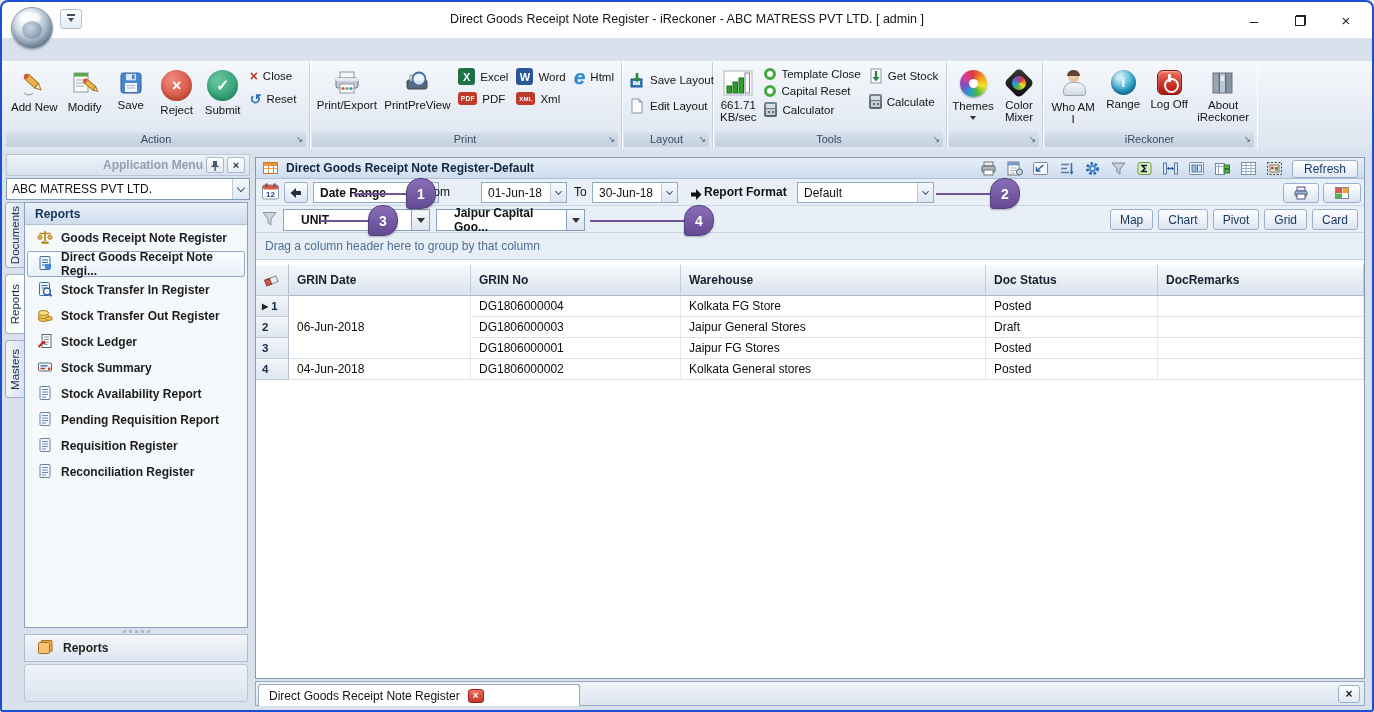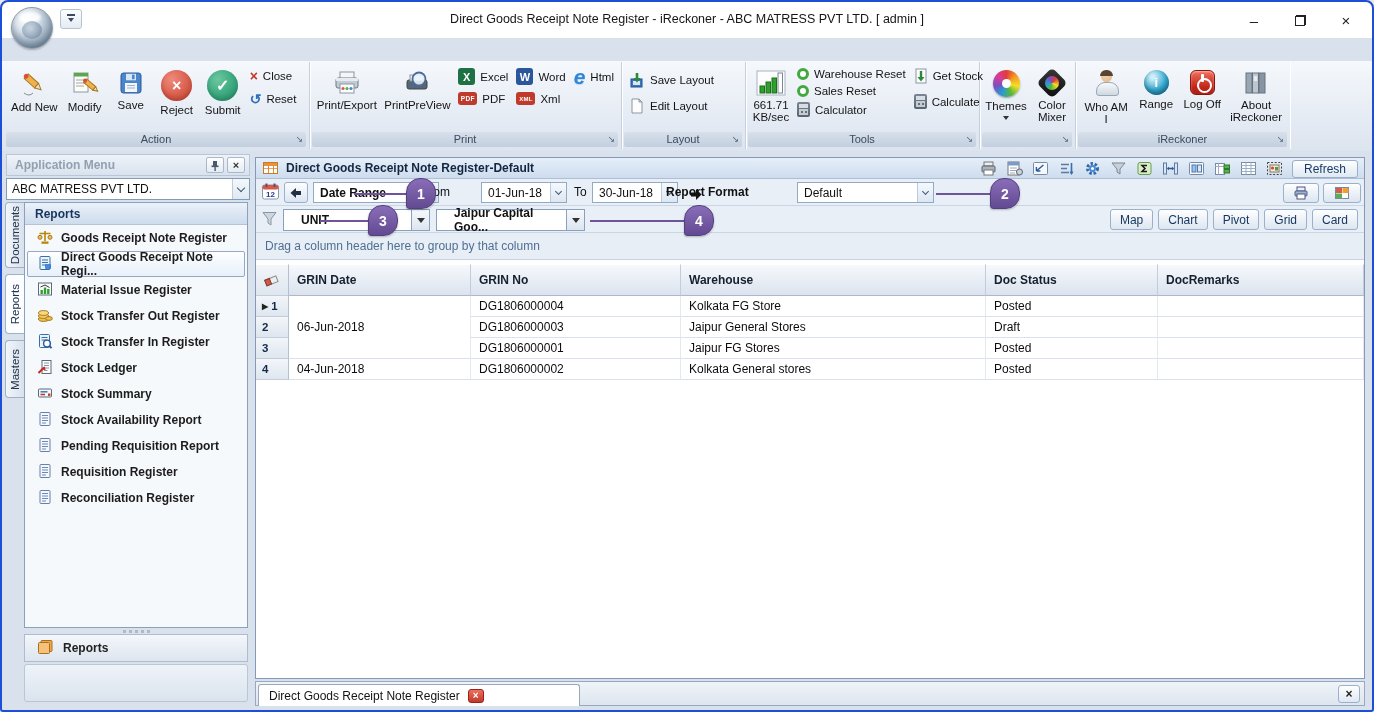--- a/index.html
+++ b/index.html
@@ -68,21 +68,21 @@
   .userIc .hair { position:absolute; left:8px; top:0; width:13px; height:6px; border-radius:7px 7px 0 0; background:#5a4332; }
   .userIc::after { content:""; position:absolute; left:4px; top:12px; width:21px; height:12px; border-radius:9px 9px 3px 3px; background:linear-gradient(#f7f9fb,#cfd8e0); border:1px solid #9aa8b5; }
   .userIc .tag { position:absolute; left:8px; top:16px; width:13px; height:5px; background:#6a7684; border-radius:1px; }
   .helpIc { width:25px; height:25px; border-radius:50%; background:radial-gradient(circle at 35% 28%, #cdeef8 8%, #34a8ce 55%, #136e92); color:#fff; font-weight:bold; font-size:13px; display:flex; align-items:center; justify-content:center; box-shadow:inset 0 -3px 5px rgba(0,40,60,.4); }
   .offIc { position:relative; width:25px; height:25px; border-radius:6px; background:linear-gradient(#f0705e,#c3261a 70%,#a81d12); border:1px solid #8a150c; box-shadow:inset 0 1px 2px rgba(255,255,255,.5); }
   .offIc::before { content:""; position:absolute; left:6px; top:7px; width:11px; height:11px; border:2.2px solid #fff; border-radius:50%; }
   .offIc::after { content:""; position:absolute; left:10.7px; top:3px; width:2.4px; height:8px; background:#fff; border-radius:1px; }
   .caret-dn { width:0; height:0; border:3.5px solid transparent; border-top:4.5px solid #333; margin-top:1px; }
 
   
-  .amHead { position:absolute; left:4px; top:152px; width:244px; height:22px; background:linear-gradient(#eef3f9,#d9e2ee); border:1px solid #b9c6d6; display:flex; align-items:center; padding:0 4px 0 8px; }
+  .amHead { position:absolute; left:4px; top:152px; width:244px; height:22px; background:linear-gradient(#eef3f9,#d9e2ee); border:1px solid #b9c6d6; display:flex; align-items:center; padding:0 4px 0 8px;text-align:right; }
   .amHead .t { font-size:12px; font-weight:bold; color:#93a0b1; flex:1; }
   .mbtn { width:18px; height:16px; margin-left:3px; background:linear-gradient(#fefefe,#e3ebf3); border:1px solid #aab8c9; border-radius:2px; display:flex; align-items:center; justify-content:center; font-size:11px; font-weight:bold; color:#333; }
   .company { position:absolute; left:4px; top:176px; width:244px; height:22px; background:#fff; border:1px solid #7f9db9; display:flex; align-items:center; font-size:12px; color:#111; padding-left:5px; }
   .company .cbtn { margin-left:auto; width:17px; height:100%; background:linear-gradient(#f4f8fc,#dfe8f2); border-left:1px solid #c0ccda; display:flex; align-items:center; justify-content:center; }
   .chev { width:6px; height:6px; border-right:1.6px solid #44566e; border-bottom:1.6px solid #44566e; transform:rotate(45deg); margin-top:-3px; }
   .vtabs { position:absolute; left:3px; top:200px; width:19px; }
   .vtab { width:19px; background:linear-gradient(90deg,#f2f6fa,#d8e1ed); border:1px solid #9db1c7; border-right:none; border-radius:4px 0 0 4px; margin-bottom:6px; display:flex; align-items:center; justify-content:center; padding:8px 0; }
   .vtab span { writing-mode:vertical-rl; transform:rotate(180deg); font-size:11.5px; color:#23344c; }
   .vtab.active { background:#fbfdff; }
   .sidepanel { position:absolute; left:22px; top:200px; width:224px; height:426px; background:#f6f9fc; border:1px solid #8aa0bc; }
@@ -279,21 +279,21 @@
       </div>
       <div class="rcol" style="justify-content:center">
         <div class="rsm">
           <span class="eic">e</span>
           <span>Html</span>
         </div>
       </div>
       <div class="rcap"><span>Print</span><span class="lau"></span></div>
     </div>
 
-    <div class="rgroup" style="width:124px">
+    <div class="rgroup" style="width:91px">
       <div class="rcol" style="gap:10px;padding-top:6px">
         <div class="rsm">
           <span class="ricon">
               <svg width="16" height="16">
                 <rect x="2" y="7" width="11" height="8" fill="#3a77c4" stroke="#24508c"></rect>
                 <rect x="4" y="9" width="7" height="4" fill="#d9e6f4"></rect>
                 <path d="M8 1v6" stroke="#2a8a3a" stroke-width="2.6"></path>
                 <polygon points="4.5,6 11.5,6 8,10.5" fill="#2a8a3a"></polygon>
               </svg>
             </span>
@@ -322,25 +322,25 @@
               <rect x="16" y="8" width="4.5" height="15" fill="#2fa02f" stroke="#1a701a"></rect>
               <rect x="22" y="3" width="4.5" height="20" fill="#fff" stroke="#7a8694"></rect>
             </svg>
           </span>
         <span class="lbl">661.71</span>
         <span class="lbl" style="margin-top:-3px">KB/sec</span>
       </div>
       <div class="rcol" style="gap:5px">
         <div class="rsm">
           <span class="gcirc"></span>
-          <span>Warehouse Reset</span>
+          <span>Template Close</span>
         </div>
         <div class="rsm">
           <span class="gcirc"></span>
-          <span>Sales Reset</span>
+          <span>Capital Reset</span>
         </div>
         <div class="rsm">
           <span class="calcic"></span>
           <span>Calculator</span>
         </div>
       </div>
       <div class="rcol" style="gap:10px">
         <div class="rsm">
           <span class="ricon">
               <svg width="14" height="16">
@@ -454,45 +454,35 @@
     <div class="sitem sel">
       <span><svg width="16" height="16">
             <rect x="3" y="1.5" width="10" height="13" rx="1" fill="#eaf2fa" stroke="#3a6ea8"></rect>
             <path d="M5 5h6M5 7.5h6M5 10h4.5" stroke="#3a6ea8"></path>
             <rect x="8" y="9" width="6" height="5" rx="1" fill="#2a7ad2" opacity=".85"></rect>
           </svg></span>
       <span>Direct Goods Receipt Note Regi...</span>
     </div>
     <div class="sitem">
       <span><svg width="16" height="16">
-            <rect x="1.5" y="2" width="13" height="12" fill="#fdfdfd" stroke="#5a6a7a"></rect>
-            <rect x="3.5" y="9" width="2.4" height="4" fill="#2fa02f"></rect>
-            <rect x="6.8" y="6.5" width="2.4" height="6.5" fill="#2fa02f"></rect>
-            <rect x="10.1" y="8" width="2.4" height="5" fill="#2fa02f"></rect>
-            <path d="M3.5 6 L8 4 L12.5 6.5" stroke="#333" fill="none"></path>
-          </svg></span>
-      <span>Material Issue Register</span>
+            <rect x="2.5" y="1.5" width="10" height="13" rx="1" fill="#eaf2fa" stroke="#3a6ea8"></rect>
+            <path d="M4.5 4.5h6M4.5 7h6" stroke="#3a6ea8"></path>
+            <circle cx="10" cy="10.5" r="3.4" fill="rgba(255,255,255,.8)" stroke="#2a5a9a" stroke-width="1.4"></circle>
+            <line x1="12.4" y1="13" x2="14.6" y2="15.2" stroke="#2a5a9a" stroke-width="1.8"></line>
+          </svg></span>
+      <span>Stock Transfer In Register</span>
     </div>
     <div class="sitem">
       <span><svg width="16" height="16">
             <ellipse cx="6.5" cy="12" rx="5" ry="2.4" fill="#eec050" stroke="#a8781e"></ellipse>
             <ellipse cx="6.5" cy="9" rx="5" ry="2.4" fill="#f4cd66" stroke="#a8781e"></ellipse>
             <ellipse cx="6.5" cy="6" rx="5" ry="2.4" fill="#f8d97e" stroke="#a8781e"></ellipse>
             <ellipse cx="12" cy="11.5" rx="3.4" ry="1.9" fill="#eec050" stroke="#a8781e"></ellipse>
           </svg></span>
       <span>Stock Transfer Out Register</span>
-    </div>
-    <div class="sitem">
-      <span><svg width="16" height="16">
-            <rect x="2.5" y="1.5" width="10" height="13" rx="1" fill="#eaf2fa" stroke="#3a6ea8"></rect>
-            <path d="M4.5 4.5h6M4.5 7h6" stroke="#3a6ea8"></path>
-            <circle cx="10" cy="10.5" r="3.4" fill="rgba(255,255,255,.8)" stroke="#2a5a9a" stroke-width="1.4"></circle>
-            <line x1="12.4" y1="13" x2="14.6" y2="15.2" stroke="#2a5a9a" stroke-width="1.8"></line>
-          </svg></span>
-      <span>Stock Transfer In Register</span>
     </div>
     <div class="sitem">
       <span><svg width="16" height="16">
             <rect x="5" y="1.5" width="9" height="13" fill="#fdfdfd" stroke="#5a6a7a"></rect>
             <path d="M7 4h5M7 6.5h5M7 9h5M7 11.5h3.5" stroke="#8a96a4"></path>
             <path d="M1.5 14 L7 8.5" stroke="#cc2222" stroke-width="2"></path>
             <polygon points="7.8,7.6 8.6,11 4.6,10.6" fill="#cc2222"></polygon>
           </svg></span>
       <span>Stock Ledger</span>
     </div>
@@ -680,21 +670,21 @@
     <span class="cb">
         <span class="chev"></span>
       </span>
   </div>
   <span class="mi" style="position:absolute;left:684px;top:184px">
       <svg width="15" height="13">
         <polygon points="8,1 13.5,6.5 8,12" fill="#111"></polygon>
         <rect x="3" y="4.5" width="5" height="4" fill="#111"></rect>
       </svg>
     </span>
-  <span class="flabel b" style="left:664px">Report Format</span>
+  <span class="flabel b" style="left:702px">Report Format</span>
   <div class="combo1" style="left:795px;width:137px">
     <span class="val">Default</span>
     <span class="cb">
         <span class="chev"></span>
       </span>
   </div>
   <span class="miniBtn" style="left:1281px">
       <svg width="16" height="14">
         <rect x="4" y="1" width="8" height="4" fill="#eef" stroke="#557"></rect>
         <rect x="2" y="5" width="12" height="5" rx="1" fill="#9ab4d8" stroke="#46608a"></rect>

